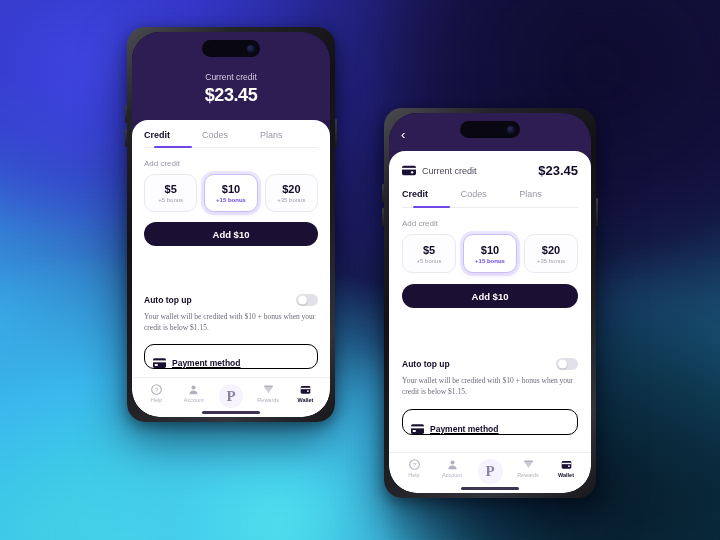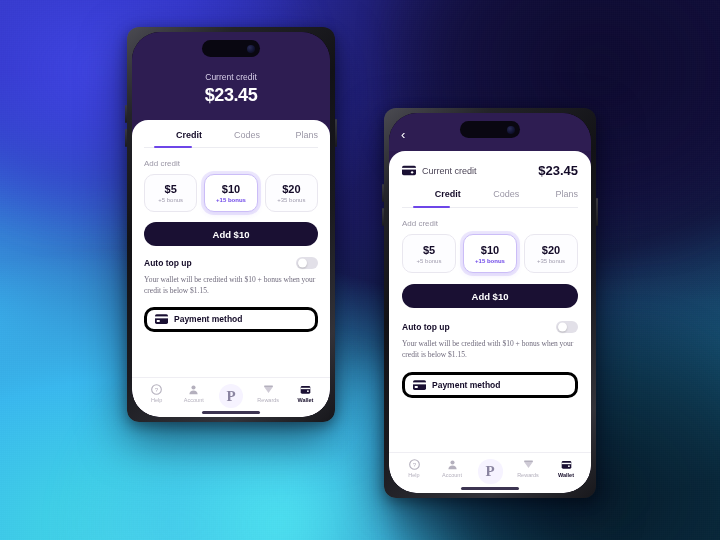--- a/index.html
+++ b/index.html
@@ -44,21 +44,21 @@
   }
   .bg-noise {
     position:absolute; inset:0;
     background-image:
       repeating-linear-gradient(0deg, rgba(255,255,255,0.012) 0 1px, rgba(0,0,0,0.012) 1px 2px),
       repeating-linear-gradient(90deg, rgba(255,255,255,0.010) 0 1px, rgba(0,0,0,0.010) 1px 2px);
     opacity:.55;
   }
 
   
-  .phone { position:absolute; border-radius:12px; }
+  .phone { position:absolute; border-radius:18px; }
   .phone .frame {
     position:absolute; inset:0; border-radius:inherit;
     background:linear-gradient(140deg,#4b4b52 0%,#232328 16%,#121216 38%,#1b1b20 62%,#33333a 84%,#17171b 100%);
     box-shadow:0 18px 46px rgba(2,4,24,.55), 0 4px 14px rgba(0,0,0,.4);
   }
   .phone .bezel {
     position:absolute; border-radius:28px; background:#09070f; overflow:hidden;
   }
   .phone .screen {
     position:absolute; inset:0; border-radius:inherit; overflow:hidden;
@@ -89,21 +89,21 @@
   .sheet {
     flex:1; background:#fff; border-radius:16px 16px 0 0;
     display:flex; flex-direction:column; position:relative; overflow:hidden;
   }
   .credit-row { display:flex; align-items:center; justify-content:space-between; }
   .credit-left { display:flex; align-items:center; }
   .credit-label { color:#4b4456; }
   .credit-amount { color:#140b28; font-weight:700; }
 
   .tabs { display:flex; border-bottom:1px solid #ececf1; }
-  .tab { flex:1; text-align:right; color:#9b97a6; position:relative; }
+  .tab { flex:1; text-align:left; color:#9b97a6; position:relative; }
   .tab.active { color:#140b28; font-weight:700; }
   .tab.active .tab-underline {
     position:absolute; left:18%; right:18%; bottom:-1px; height:2px;
     background:#6d46e8; border-radius:2px;
   }
 
   .section-label { color:#9b97a6; }
 
   .amounts { display:flex; }
   .amt {
@@ -118,29 +118,29 @@
   .amt-value { color:#140b28; font-weight:700; }
   .amt-bonus { color:#a09cae; }
   .amt.selected .amt-bonus { color:#6d46e8; font-weight:700; }
 
   .cta {
     background:#1a1033; color:#fff; border-radius:999px; border:none;
     font-weight:700; width:100%; display:flex; align-items:center; justify-content:center;
     font-family:inherit; cursor:pointer;
   }
 
-  .topup-row { display:flex; align-items:center; justify-content:space-between; }
+  .topup-row { display:flex; align-items:center; justify-content:space-between;margin-top:37px; }
   .topup-label { color:#140b28; font-weight:700; }
   .toggle { background:#e2e0e8; border-radius:999px; position:relative; flex:0 0 auto; }
   .toggle .knob { position:absolute; top:50%; transform:translateY(-50%); background:#fff; border-radius:50%; box-shadow:0 1px 2px rgba(0,0,0,.2); }
   .topup-desc { color:#6f6a7c;font-family:Liberation Serif, serif; }
 
   .pay-row {
-    border:3px solid #000000; border-radius:10px; background:#fff;
-    display:flex; align-items:center;
+    border:1px solid #000000; border-radius:10px; background:#fff;
+    display:flex; align-items:flex-end;text-decoration:underline;
   }
   .pay-label { color:#140b28; font-weight:700; }
 
   .navbar {
     margin-top:auto; border-top:1px solid #efeef3; background:#fff;
     display:flex; align-items:flex-start; justify-content:space-between; position:relative;
   }
   .nav-item { flex:1; display:flex; flex-direction:column; align-items:center; }
   .nav-label { color:#b4b0bd; }
   .nav-item.active .nav-label { color:#140b28; font-weight:700; }

